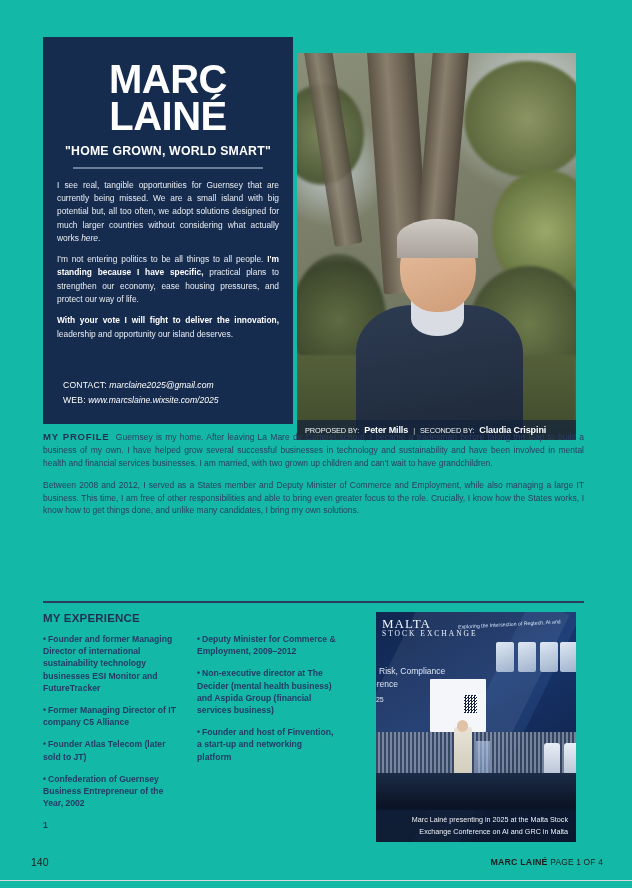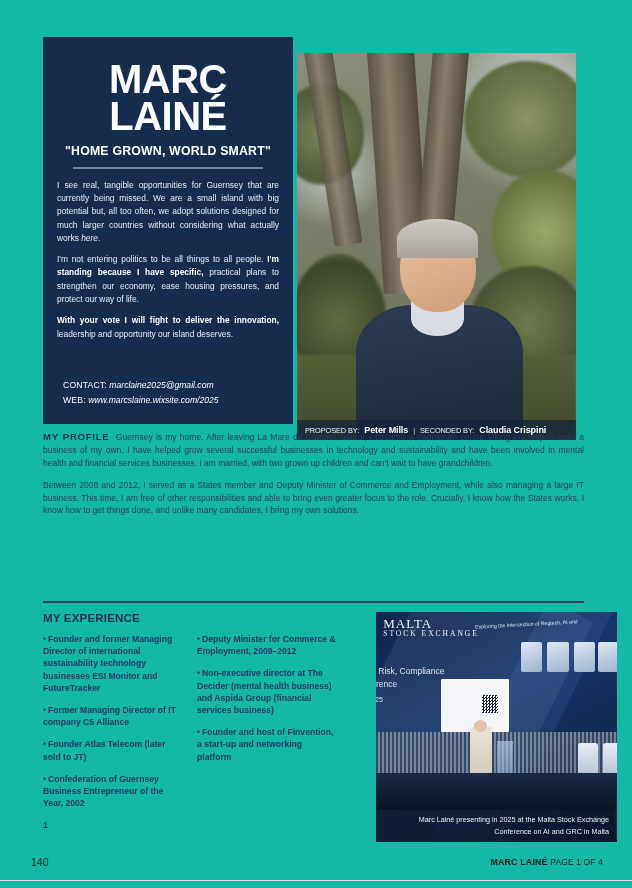--- a/index.html
+++ b/index.html
@@ -93,21 +93,21 @@
   .exp-title { font-size:11.5px; font-weight:bold; color:#1d2f52; letter-spacing:0.2px; margin-bottom:9px; }
   .exp-cols { display:flex; gap:14px; }
   .exp-col { width:140px; }
   .exp-col li {
     list-style:none; color:#233a66; font-size:8.6px; font-weight:bold;
     line-height:1.42; margin-bottom:10px;
   }
   .exp-col li .bul { margin-right:2px; }
 
   .conf-photo {
-    position:absolute; left:333px; top:0; width:241px; height:230px;
+    position:absolute; left:333px; top:0; width:200px; height:230px;
     overflow:hidden; background:#0f2244;
   }
   .cp-bg { position:absolute; inset:0;
     background:linear-gradient(150deg,#11264f 0%, #17346b 40%, #0d1c3c 100%); }
   .cp-diag { position:absolute; background:rgba(255,255,255,.07); }
   .cpd1 { left:-10%; top:-20%; width:70%; height:160%; transform:rotate(26deg); }
   .cpd2 { left:45%; top:-30%; width:26%; height:170%; transform:rotate(26deg); background:rgba(120,175,255,.10); }
   .cp-malta { position:absolute; left:3%; top:2%; color:#eef3fb;
     font-family:"Liberation Serif", serif; font-size:13px; line-height:1.05; letter-spacing:1px; }
   .cp-malta small { display:block; font-size:7.5px; letter-spacing:2px; }

